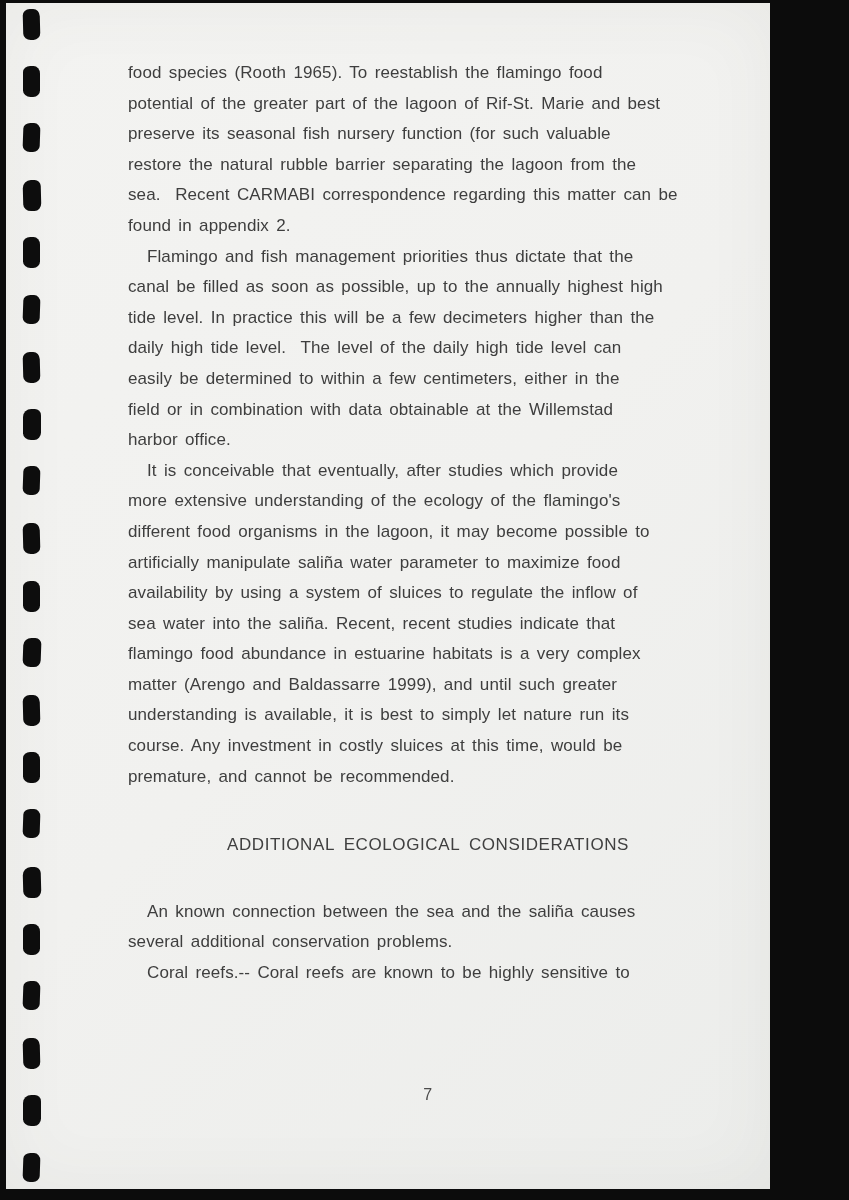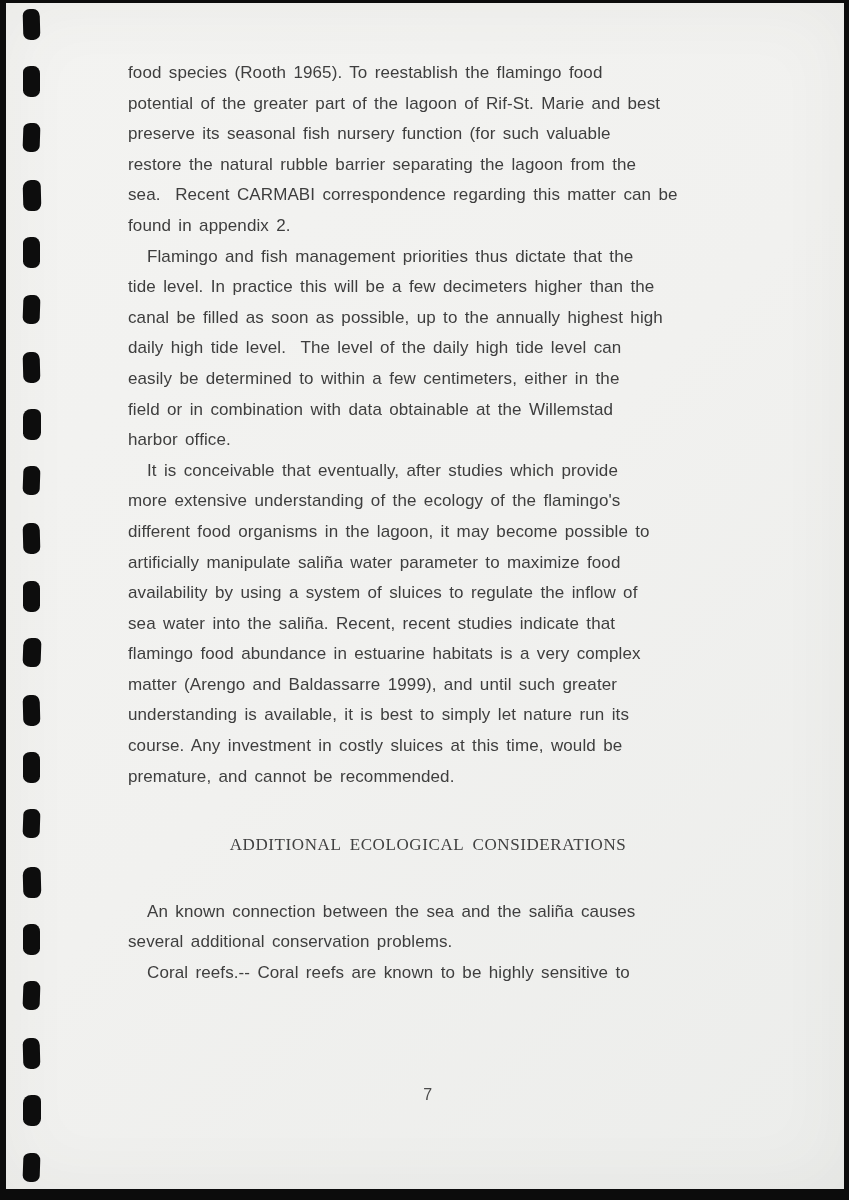--- a/index.html
+++ b/index.html
@@ -12,21 +12,21 @@
   .scan {
     position: relative;
     width: 849px;
     height: 1200px;
     background: #0c0c0c;
     overflow: hidden;
   }
   .paper {
     position: absolute;
     left: 6px; top: 3px;
-    width: 838px; height: 1186px;
+    width: 764px; height: 1186px;
     background: linear-gradient(135deg, #f3f3f1 0%, #f1f1ef 50%, #ecedeb 100%);
     box-shadow: inset 0 0 70px rgba(80,80,75,0.06);
   }
   .binding {
     position: absolute;
     left: 0; top: 0;
     width: 60px; height: 1200px;
   }
   .hole {
     position: absolute;
@@ -50,21 +50,20 @@
   }
   .paragraph { margin: 0; }
   .line { white-space: pre; }
   .line.indent { text-indent: 19px; }
   .heading {
     text-align: center;
     margin: 38px 0 36px;
     letter-spacing: 0.6px;
     word-spacing: 4px;
     color: #404040;
-    font-family: Liberation Serif, serif;
   }
   .page-number {
     position: absolute;
     left: 122px; top: 1083px;
     width: 600px;
     text-align: center;
     font-size: 16px;
     color: #4c4c4c;
     letter-spacing: 0.5px;
   }
@@ -78,22 +77,22 @@
         <div class="paragraph">
           <div class="line">food species (Rooth 1965). To reestablish the flamingo food</div>
           <div class="line">potential of the greater part of the lagoon of Rif-St. Marie and best</div>
           <div class="line">preserve its seasonal fish nursery function (for such valuable</div>
           <div class="line">restore the natural rubble barrier separating the lagoon from the</div>
           <div class="line">sea.  Recent CARMABI correspondence regarding this matter can be</div>
           <div class="line">found in appendix 2.</div>
         </div>
         <div class="paragraph">
           <div class="line indent">Flamingo and fish management priorities thus dictate that the</div>
+          <div class="line">canal be filled as soon as possible, up to the annually highest high</div>
           <div class="line">tide level. In practice this will be a few decimeters higher than the</div>
-          <div class="line">canal be filled as soon as possible, up to the annually highest high</div>
           <div class="line">daily high tide level.  The level of the daily high tide level can</div>
           <div class="line">easily be determined to within a few centimeters, either in the</div>
           <div class="line">field or in combination with data obtainable at the Willemstad</div>
           <div class="line">harbor office.</div>
         </div>
         <div class="paragraph">
           <div class="line indent">It is conceivable that eventually, after studies which provide</div>
           <div class="line">more extensive understanding of the ecology of the flamingo's</div>
           <div class="line">different food organisms in the lagoon, it may become possible to</div>
           <div class="line">artificially manipulate saliña water parameter to maximize food</div>

